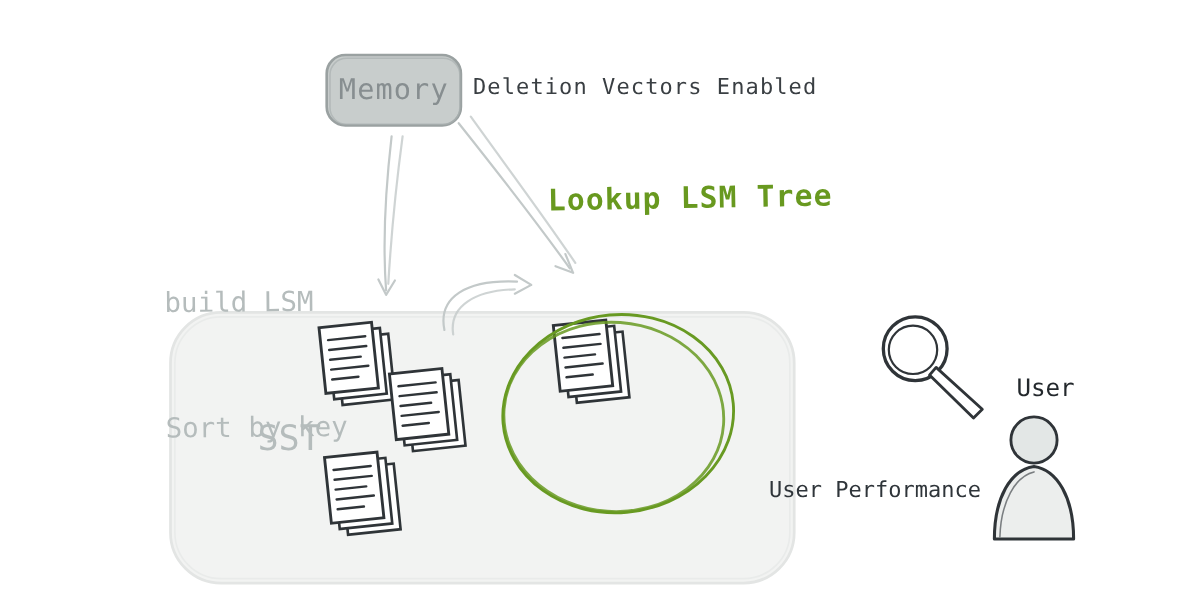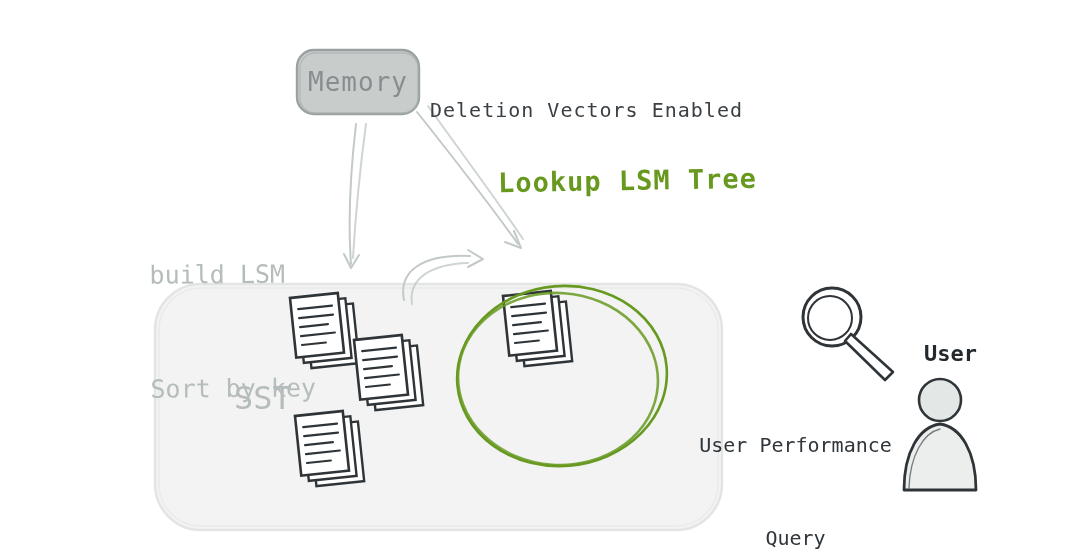--- a/index.html
+++ b/index.html
@@ -11,21 +11,21 @@
   }
   .art { position:absolute; left:0; top:0; width:1080px; height:559px; }
   .label { position:absolute; white-space:pre; user-select:none; }
 
   .memory-label {
     left:296px; top:48px; width:124px; height:68px;
     display:flex; align-items:center; justify-content:center;
     font-size:26px; color:#878e90; letter-spacing:1px;
   }
   .deletion-vectors-label {
-    left:430px; top:66px; font-size:20px; color:#3a3f43; letter-spacing:1px;margin-top:32px;
+    left:430px; top:66px; font-size:20px; color:#3a3f43; letter-spacing:1px;
   }
   .build-lsm-label {
     left:150px; top:180px; font-size:25px; color:#b5bcbc; line-height:38px;
     transform:rotate(-0.5deg);
   }
   .lookup-label {
     left:498px; top:165px; font-size:27px; color:#68991f; font-weight:bold;
     transform:rotate(-1deg); letter-spacing:1px;
   }
   .table-label {
@@ -35,21 +35,21 @@
     left:234px; top:379px; font-size:32px; color:#b5bcbc;
   }
   .deletion-file-label {
     left:472px; top:381px; font-size:25px; color:#bcc2c2;
   }
   .query-label {
     left:693px; top:368px; width:205px; text-align:center;
     font-size:20px; color:#2f353a; line-height:31px;
   }
   .user-label {
-    left:924px; top:341px; font-size:22px; color:#23282c;font-weight:bold;
+    left:924px; top:341px; font-size:22px; color:#23282c;
   }
 </style>
 </head>
 <body>
 
 <div class="canvas">
 
   <svg class="art" viewBox="0 0 1080 559" xmlns="http://www.w3.org/2000/svg">
     <defs>
       <g id="docstack">
@@ -130,18 +130,17 @@
   </div>
 
   <div class="label lookup-label">Lookup LSM Tree</div>
 
 
   <div class="label sst-label">SST</div>
 
 
   <div class="label query-label">
     <div>User Performance</div>
-    <div>Query</div>
   </div>
 
   <div class="label user-label">User</div>
 
 </div>
 
 </body></html>

